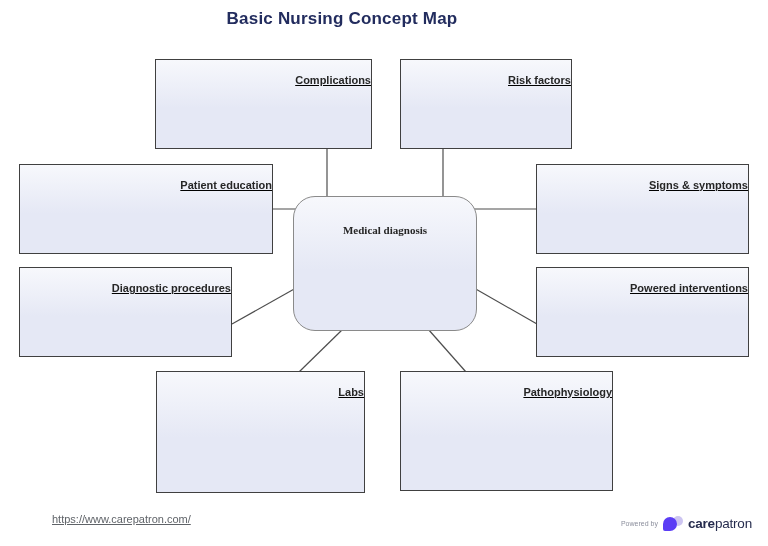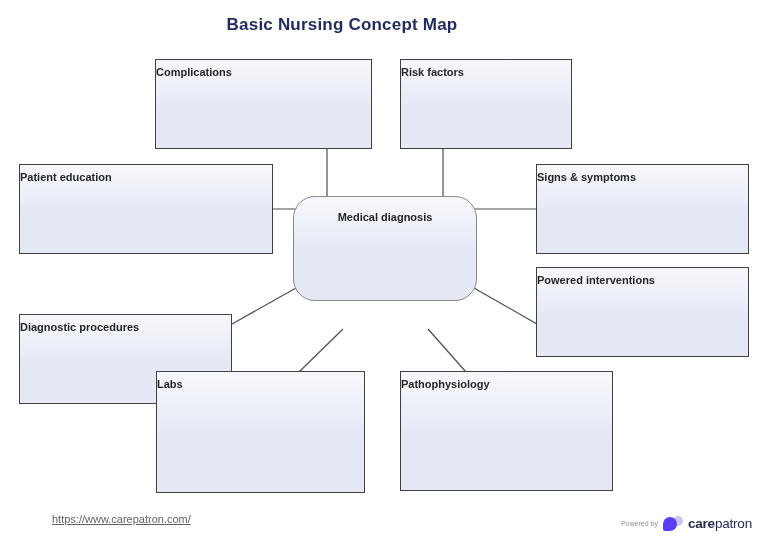--- a/index.html
+++ b/index.html
@@ -5,66 +5,68 @@
   * { box-sizing: border-box; margin: 0; padding: 0; }
   html, body { width: 768px; height: 546px; }
   body {
     position: relative;
     background: var(--page-bg, #ffffff);
     font-family: "Liberation Sans", sans-serif;
     overflow: hidden;
   }
   .page-title {
     position: absolute;
-    left: 0; top: 15px; width: 684px;
+    left: 0; top: 9px; width: 684px;
     text-align: center;
     font-size: 17px;
     font-weight: bold;
     color: var(--title-text);
     letter-spacing: 0.2px;
   }
   svg.connectors {
     position: absolute;
     left: 0; top: 0;
     z-index: 0;
   }
   svg.connectors line {
     stroke: var(--connector);
     stroke-width: 1.2;
   }
   .map-box {
     position: absolute;
     z-index: 1;
     border: 1px solid var(--box-border);
     background: linear-gradient(180deg, var(--box-fill-top) 0%, var(--box-fill-bottom) 55%);
-    text-align: left;
-    padding-top: 6px;
+    text-align: right;
+    padding-top: 14px;
+    text-decoration: underline;
   }
   .map-box .box-label, .center-node .box-label {
     font-size: 11px;
     font-weight: bold;
     color: var(--label-text);
   }
   .box-complications { left: 155px; top: 59px;  width: 217px; height: 90px; }
   .box-risk-factors  { left: 400px; top: 59px;  width: 172px; height: 90px; }
   .box-patient-education      { left: 19px;  top: 164px; width: 254px; height: 90px; }
   .box-signs-symptoms         { left: 536px; top: 164px; width: 213px; height: 90px; }
-  .box-diagnostic-procedures  { left: 19px;  top: 267px; width: 213px; height: 90px; margin-top: 47px; }
+  .box-diagnostic-procedures  { left: 19px;  top: 267px; width: 213px; height: 90px; }
   .box-nursing-interventions  { left: 536px; top: 267px; width: 213px; height: 90px; }
   .box-labs            { left: 156px; top: 371px; width: 209px; height: 122px; }
   .box-pathophysiology { left: 400px; top: 371px; width: 213px; height: 120px; }
   .center-node {
     position: absolute;
     z-index: 1;
-    left: 293px; top: 196px; width: 184px; height: 105px;
+    left: 293px; top: 196px; width: 184px; height: 135px;
     border: 1.6px solid var(--node-border);
     border-radius: 22px;
     background: linear-gradient(180deg, var(--box-fill-top) 0%, var(--box-fill-bottom) 55%);
     text-align: center;
-    padding-top: 14px;
+    padding-top: 27px;
+    font-family: Liberation Serif, serif;
   }
   .footer-link {
     position: absolute;
     left: 20px; top: 513px;
     font-size: 11px;
     color: var(--footer-link);
     text-decoration: underline;
     z-index: 2;
     margin-left: 32px;
   }

